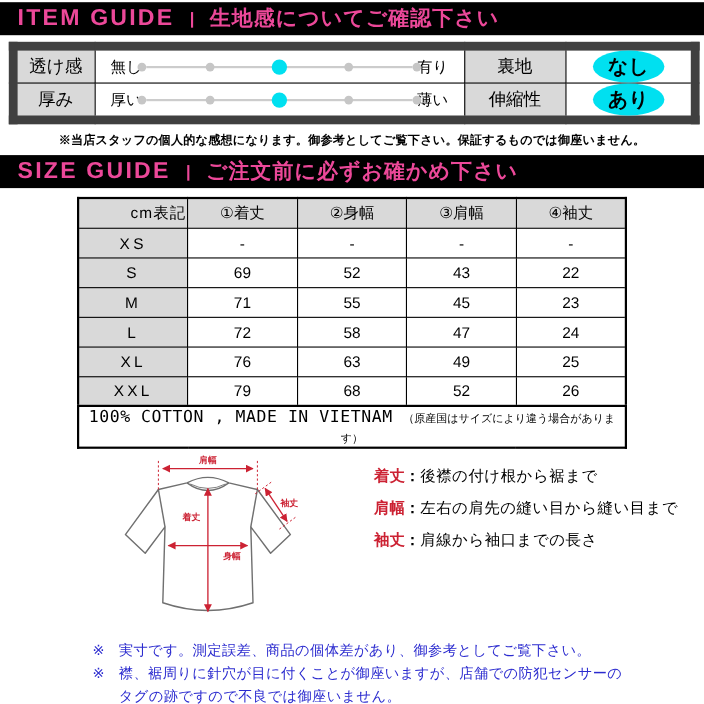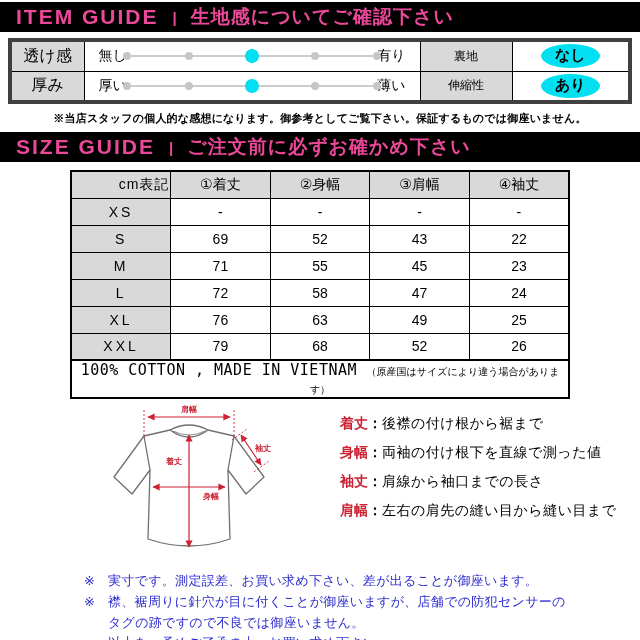--- a/index.html
+++ b/index.html
@@ -8,33 +8,33 @@
     font-family: "Liberation Sans", "DejaVu Sans", sans-serif;
     color: #000; overflow: hidden; position: relative;
   }
   
   .bar { height: 30px; background: #000; color: #ec4899; display: flex; align-items: center; padding-left: 16px; }
   .bar-title { font-size: 21px; font-weight: bold; letter-spacing: 2px; white-space: nowrap; }
   .bar-sep { margin: 0 14px; font-size: 15px; font-weight: bold; }
   .bar-sub { font-size: 19px; font-weight: bold; letter-spacing: 1px; white-space: nowrap; }
   #item-bar { margin-top: 2px; }
   
-  .fabric-table { width: 540px; margin: 6px 8px 0; border: 4px solid #404040; border-collapse: collapse; table-layout: fixed; padding-left: 14px; }
+  .fabric-table { width: 540px; margin: 6px 8px 0; border: 8px solid #404040; border-collapse: collapse; table-layout: fixed; padding-left: 14px; }
   .fabric-table td { border: 1px solid #000; height: 31px; vertical-align: middle; }
   .fabric-label { width: 74px; background: #d9d9d9; text-align: center; font-size: 16px; }
   .slider-cell { width: 336px; }
   .slider { display: flex; align-items: center; padding: 0 14px; }
   .slider-end { font-size: 14px; white-space: nowrap; }
   .track { flex: 1; position: relative; height: 14px; }
   .track-line { position: absolute; left: 4px; right: 4px; top: 6px; height: 2px; background: #cccccc; }
   .dot { position: absolute; top: 3px; width: 8px; height: 8px; border-radius: 50%; background: #c6c6c6; transform: translateX(-50%); }
   .dot.active { top: 0; width: 14px; height: 14px; background: #00e0f0; }
-  .attr-label { width: 92px; background: #d9d9d9; text-align: center; font-size: 12px; }
+  .attr-label { width: 92px; background: #d9d9d9; text-align: center; font-size: 16px; }
   .attr-value { width: 118px; text-align: center; }
-  .pill { display: inline-block; background: #00e0f0; border-radius: 50%; padding: 2px 14px 3px; font-size: 15px; font-weight: bold; }
+  .pill { display: inline-block; background: #00e0f0; border-radius: 50%; padding: 2px 14px 3px; font-size: 18px; font-weight: bold; }
   
   .staff-note { text-align: center; font-size: 11px; font-weight: bold; margin: 7px 4px 6px; letter-spacing: 0.2px; font-family: Liberation Mono, monospace; }
   
   .size-table { width: 500px; margin: 8px auto 0; border: 2px solid #000; border-collapse: collapse; table-layout: fixed; }
   .size-table th, .size-table td { border: 1px solid #000; height: 27px; text-align: center; font-size: 14px; font-weight: normal; vertical-align: middle; }
   .size-table th { background: #d9d9d9; }
   .size-table .size-col { background: #d9d9d9; width: 76px; letter-spacing: 3px; }
   .size-table th.size-head { letter-spacing: 1px; padding-left: 46px; }
   .size-table .footer-cell { border-top: 2px solid #000; height: 31px; font-family: "DejaVu Sans Mono", "Liberation Mono", monospace; font-size: 15px; letter-spacing: 0.5px; }
   .footer-note { font-family: "Liberation Sans", "DejaVu Sans", sans-serif; font-size: 10px; letter-spacing: 0; }
@@ -210,35 +210,32 @@
         <text x="103" y="96" text-anchor="middle">身幅</text>
         <text x="147" y="48" text-anchor="start">袖丈</text>
       </g>
     </svg>
   </div>
   <div class="defs-list">
     <div class="def-row">
       <span class="def-term">着丈</span><span class="def-sep">：</span><span class="def-desc">後襟の付け根から裾まで</span>
     </div>
     <div class="def-row">
-      <span class="def-term">身幅</span><span class="def-sep">：</span><span class="def-desc">両袖の付け根下を直線で測った値</span>
+      <span class="def-term">肩幅</span><span class="def-sep">：</span><span class="def-desc">左右の肩先の縫い目から縫い目まで</span>
     </div>
     <div class="def-row">
       <span class="def-term">袖丈</span><span class="def-sep">：</span><span class="def-desc">肩線から袖口までの長さ</span>
     </div>
-    <div class="def-row">
-      <span class="def-term">肩幅</span><span class="def-sep">：</span><span class="def-desc">左右の肩先の縫い目から縫い目まで</span>
-    </div>
   </div>
 </div>
 
 <div class="footnotes">
   <div class="fn">
     <span class="fn-marker">※</span>
-    <span class="fn-text">実寸です。測定誤差、お買い求め下さい、差が出ることが御座います。</span>
+    <span class="fn-text">実寸です。測定誤差、商品の個体差があり、御参考としてご覧下さい。</span>
   </div>
   <div class="fn">
     <span class="fn-marker">※</span>
     <span class="fn-text">襟、裾周りに針穴が目に付くことが御座いますが、店舗での防犯センサーのタグの跡ですので不良では御座いません。</span>
   </div>
   <div class="fn">
     <span class="fn-marker"></span>
     <span class="fn-text">以上を、予めご了承の上、お買い求め下さい。</span>
   </div>
 </div>

